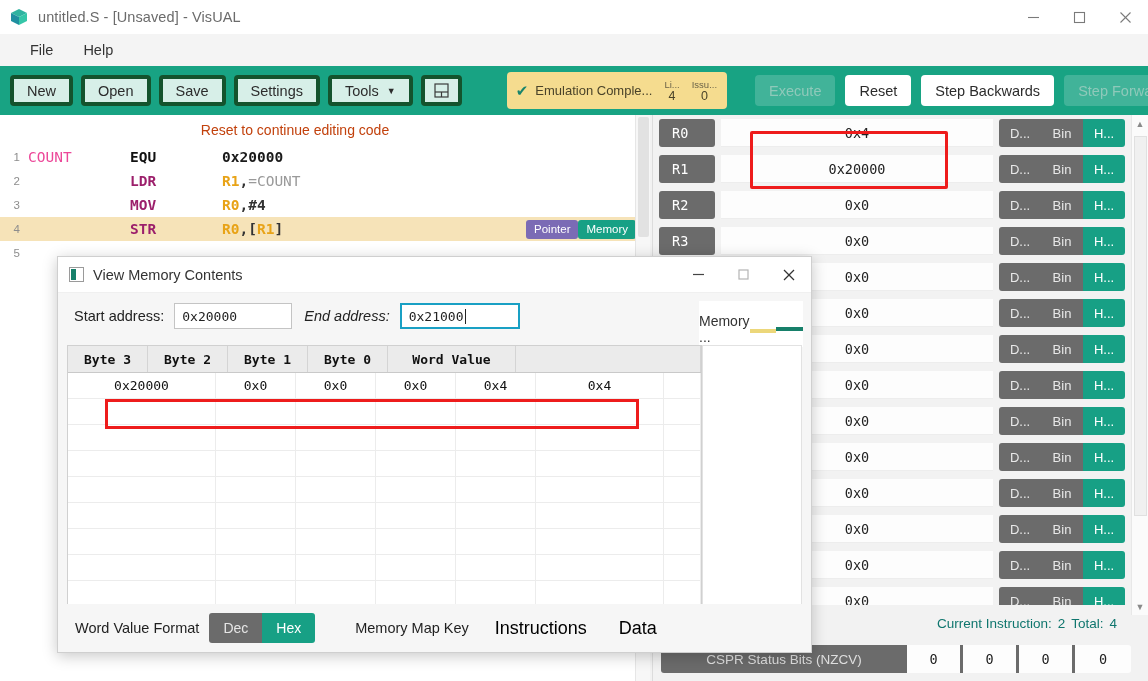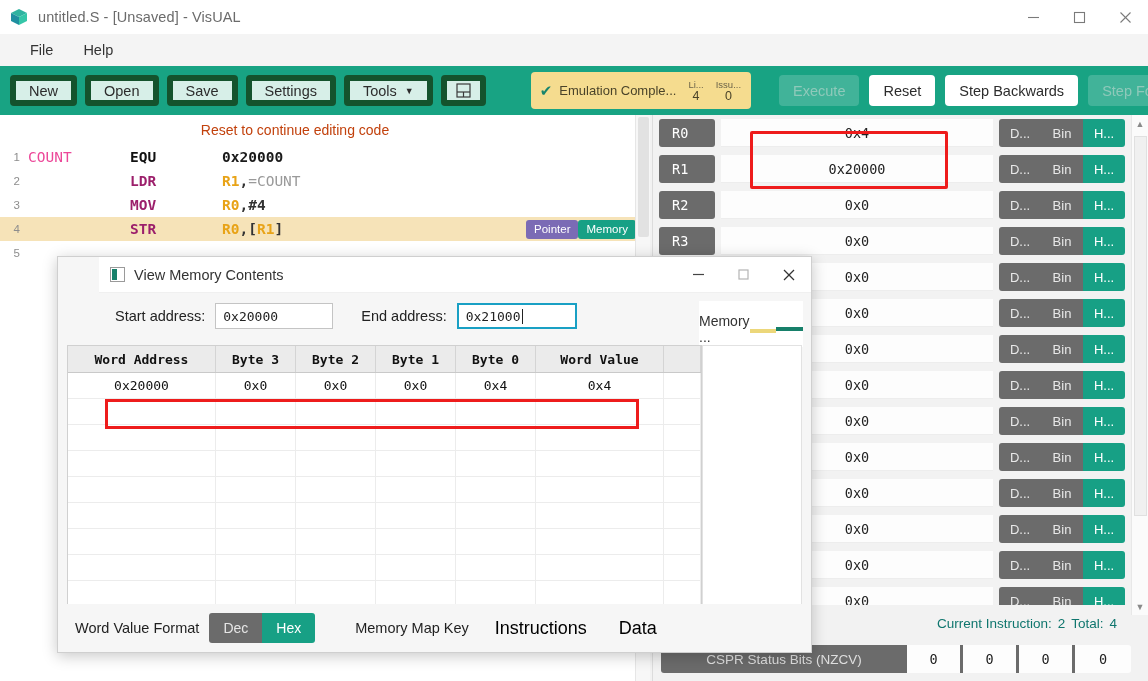--- a/index.html
+++ b/index.html
@@ -38,21 +38,21 @@
   .menu-item {
     font-size: 14.5px; color: #333; padding: 4px 12px; margin-right: 6px;
   }
 
   
   .toolbar {
     position: absolute; top: 66px; left: 0; width: 1148px; height: 49px;
     background: #18a383; display: flex; align-items: center; padding-left: 10px;
   }
   .tb-btn {
-    height: 31px; background: #d7efe8; border: 6px solid #14532d; border-radius: 4px;
+    height: 31px; background: #d7efe8; border: 4px solid #14532d; border-radius: 4px;
     color: #2c2c2c; font-size: 14.5px; display: flex; align-items: center;
     justify-content: center; padding: 0 13px; margin-right: 8px; white-space: nowrap;
   }
   .tb-btn.icon-btn { padding: 0 9px; }
   .caret { margin-left: 8px; font-size: 9px; color: #2c2c2c; }
   .panel-icon { display:block; }
 
   .status-chip {
     height: 37px; background: #f5dc8f; border-radius: 4px; display: flex;
     align-items: center; padding: 0 10px 0 9px; margin-left: 37px;
@@ -176,21 +176,20 @@
     display: flex; align-items: center; justify-content: center;
     font-family: "DejaVu Sans Mono", monospace; border-right: 3px solid #6b6b6b;
   }
   .cpsr-bit:last-child { border-right: none; }
 
   
   .dialog {
     position: absolute; left: 57px; top: 256px; width: 755px; height: 397px;
     background: #f6f6f6; border: 1px solid #cfcfcf;
     box-shadow: 0 3px 14px rgba(0,0,0,0.22);
-    padding-left: 41px;
   }
   .dlg-title {
     height: 36px; background: #ffffff; display: flex; align-items: center;
     border-bottom: 1px solid #f0f0f0;
   }
   .dlg-icon { width: 15px; height: 15px; margin-left: 11px; display:block; }
   .dlg-title-text { margin-left: 9px; font-size: 14.5px; color: #333; }
   .dlg-wc { margin-left: auto; display: flex; }
   .dlg-wbtn { width: 45px; height: 36px; display: flex; align-items: center; justify-content: center; color: #555; }
 
@@ -200,21 +199,21 @@
   .dlg-addr .lbl { font-size: 14.5px; color: #222; }
   .addr-input {
     height: 26px; width: 118px; background: #fff; border: 1px solid #c4c4c4;
     margin-left: 10px; font-family: "DejaVu Sans Mono", monospace; font-size: 13px;
     color: #222; display: flex; align-items: center; padding-left: 7px;
   }
   .addr-input.focused { border: 2px solid #19a0c4; width: 120px; }
   .caret-bar {
     display: inline-block; width: 1px; height: 15px; background: #222; margin-left: 1px;
   }
-  .dlg-addr .lbl2 { margin-left: 28px; }
+  .dlg-addr .lbl2 { margin-left: 12px; font-style: italic; }
 
   .mem-tab {
     position: absolute; right: 8px; top: 44px; width: 104px; height: 46px;
     background: #fff; display: flex; flex-direction: row;
     align-items: center; justify-content: flex-start; padding-top: 9px;
   }
   .mem-tab .mt-text { font-size: 14px; color: #333; }
   .mem-tab .mt-bar-y { width: 88px; height: 4px; background: #ecd77a; margin-top: 5px; }
   .mem-tab .mt-bar-g { width: 88px; height: 4px; background: #17806a; }
 
@@ -575,21 +574,20 @@
     </div>
 
     <div class="mem-tab">
       <span class="mt-text">Memory ...</span>
       <span class="mt-bar-y"></span>
       <span class="mt-bar-g"></span>
     </div>
 
     <div class="table-wrap">
       <div class="tbl-head" id="tbl-head">
-          <span class="th c0">Word Address</span>
           <span class="th c1">Byte 3</span>
           <span class="th c2">Byte 2</span>
           <span class="th c3">Byte 1</span>
           <span class="th c4">Byte 0</span>
           <span class="th c5">Word Value</span>
           <span class="th c6"></span>
         </div>
       <div class="tbl-body" id="tbl-body">
         <div class="row-highlight"></div>
       <div class="tr">

